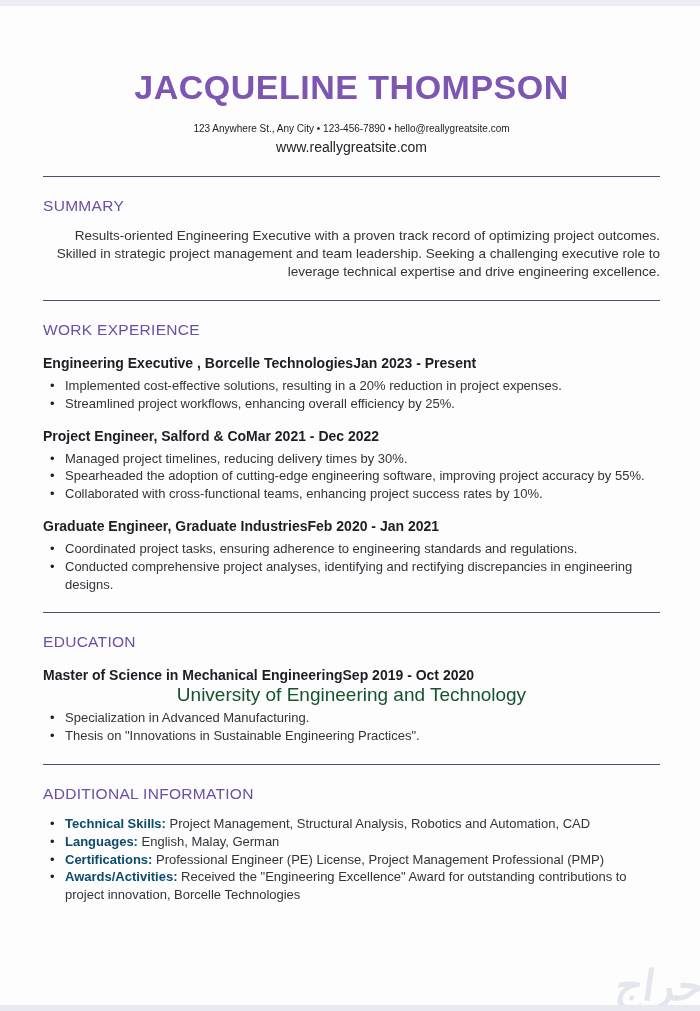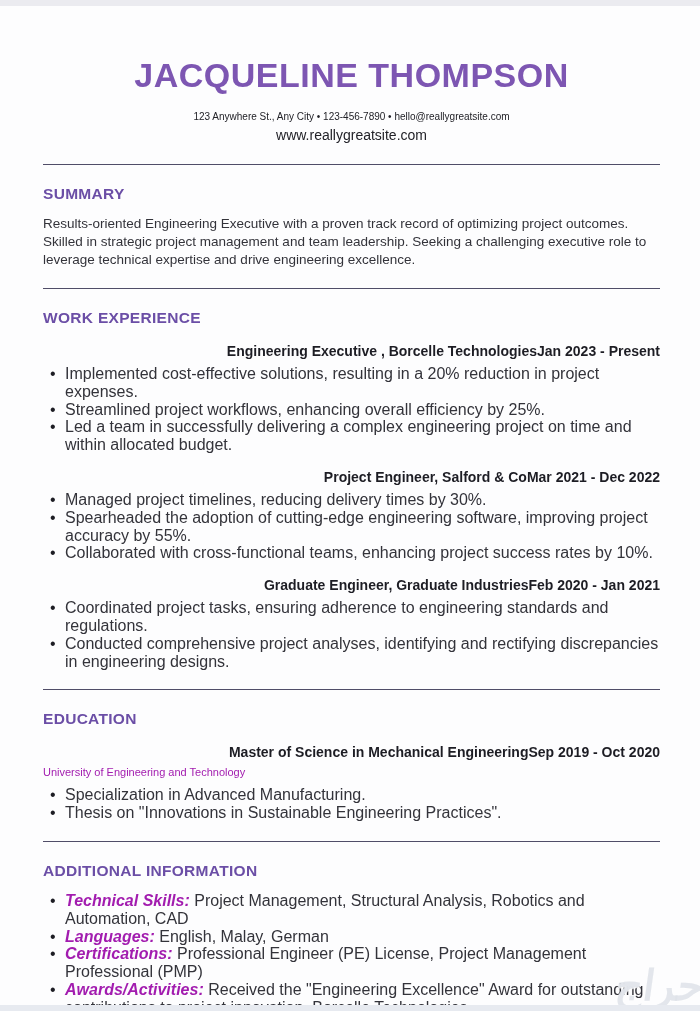--- a/index.html
+++ b/index.html
@@ -19,21 +19,21 @@
     position:absolute;bottom:0;left:0;width:700px;height:6px;
     background:#e7eaf0;
   }
   .page{
     position:relative;
     padding:6px 40px 0 43px;
     box-sizing:border-box;
     width:700px;
   }
   
-  .header{text-align:center;padding-top:48px;}
+  .header{text-align:center;padding-top:60px;}
   .name{
     color:#7d56b2;
     font-size:34px;
     font-weight:bold;
     letter-spacing:0.5px;
     line-height:42px;
     margin:0;
   }
   .contact{
     font-size:10px;
@@ -48,75 +48,77 @@
   }
   .divider{
     border:none;
     border-top:1.6px solid #504d68;
     margin:19px 0 0 0;
   }
   
   .section-heading{
     color:#6b4ea6;
     font-size:15.5px;
-    font-weight:bold;
+    font-weight:normal;
     letter-spacing:0.3px;
     margin:19px 0 0 0;
     line-height:20px;
   }
   .summary-text{
     font-size:13.5px;
     line-height:18px;
     color:#33333a;
     margin:11px 0 0 0;
+    text-align:right;
   }
   .entry-header{
     display:flex;
-    justify-content:flex-end;
+    justify-content:flex-start;
     align-items:baseline;
     margin-top:14px;
   }
   .entry-title{
     font-size:14px;
     font-weight:bold;
     color:#1d1d24;
     line-height:18px;
   }
   .entry-date{
     font-size:14px;
     font-weight:bold;
     color:#1d1d24;
     white-space:nowrap;
     line-height:18px;
   }
   .entry-sub{
-    font-size:11px;
-    color:#a21caf;
+    font-size:19px;
+    color:#14532d;
     line-height:18px;
     margin-top:2px;
+    text-align:center;
   }
   ul.bullets{
     list-style:none;
     margin:5px 0 0 0;
     padding:0;
   }
   ul.bullets li{
     position:relative;
     padding-left:22px;
-    font-size:16px;
+    font-size:13px;
     line-height:17.8px;
     color:#33333a;
   }
   ul.bullets li::before{
     content:"•";
     position:absolute;
     left:7px;top:0;
     color:#1d1d24;
   }
-  ul.bullets li b{color:#a21caf;font-style:italic;}
+  ul.bullets li b{color:#0c4a6e;}
   .watermark{
     position:absolute;
     right:-4px;
     bottom:4px;
     font-size:42px;
     font-weight:bold;
     color:rgba(222,226,233,0.85);
     text-shadow:0 1px 1px rgba(255,255,255,0.9);
     transform:skewX(-8deg);
     letter-spacing:2px;
@@ -150,21 +152,20 @@
     <h2 class="section-heading">WORK EXPERIENCE</h2>
 
     <div>
       <div class="entry-header">
         <span class="entry-title">Engineering Executive , Borcelle Technologies</span>
         <span class="entry-date">Jan 2023 - Present</span>
       </div>
       <ul class="bullets">
         <li>Implemented cost-effective solutions, resulting in a 20% reduction in project expenses.</li>
         <li>Streamlined project workflows, enhancing overall efficiency by 25%.</li>
-        <li>Led a team in successfully delivering a complex engineering project on time and within allocated budget.</li>
       </ul>
     </div>
 
     <div>
       <div class="entry-header">
         <span class="entry-title">Project Engineer, Salford &amp; Co</span>
         <span class="entry-date">Mar 2021 - Dec 2022</span>
       </div>
       <ul class="bullets">
         <li>Managed project timelines, reducing delivery times by 30%.</li>

